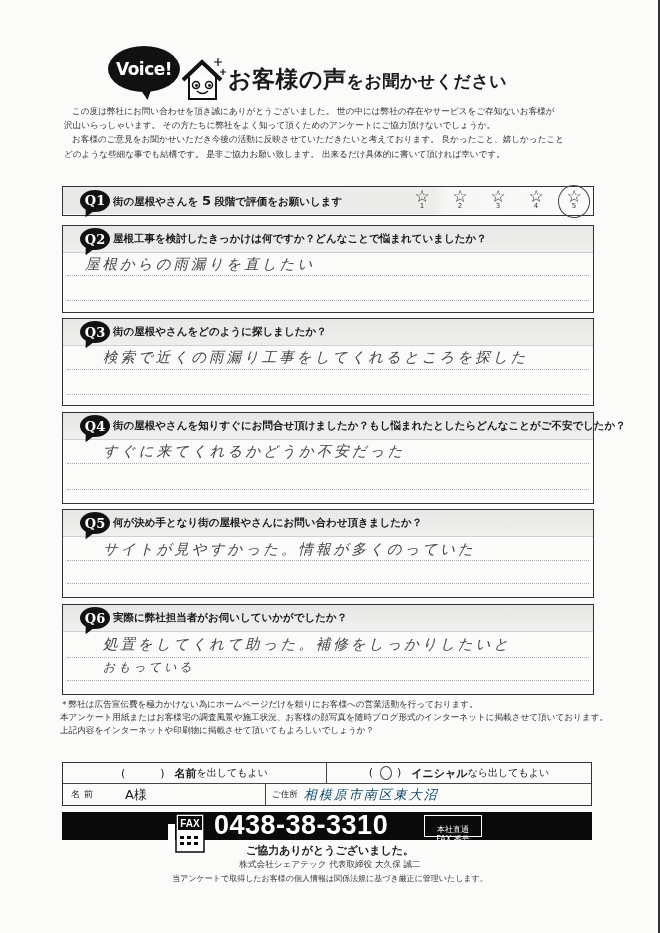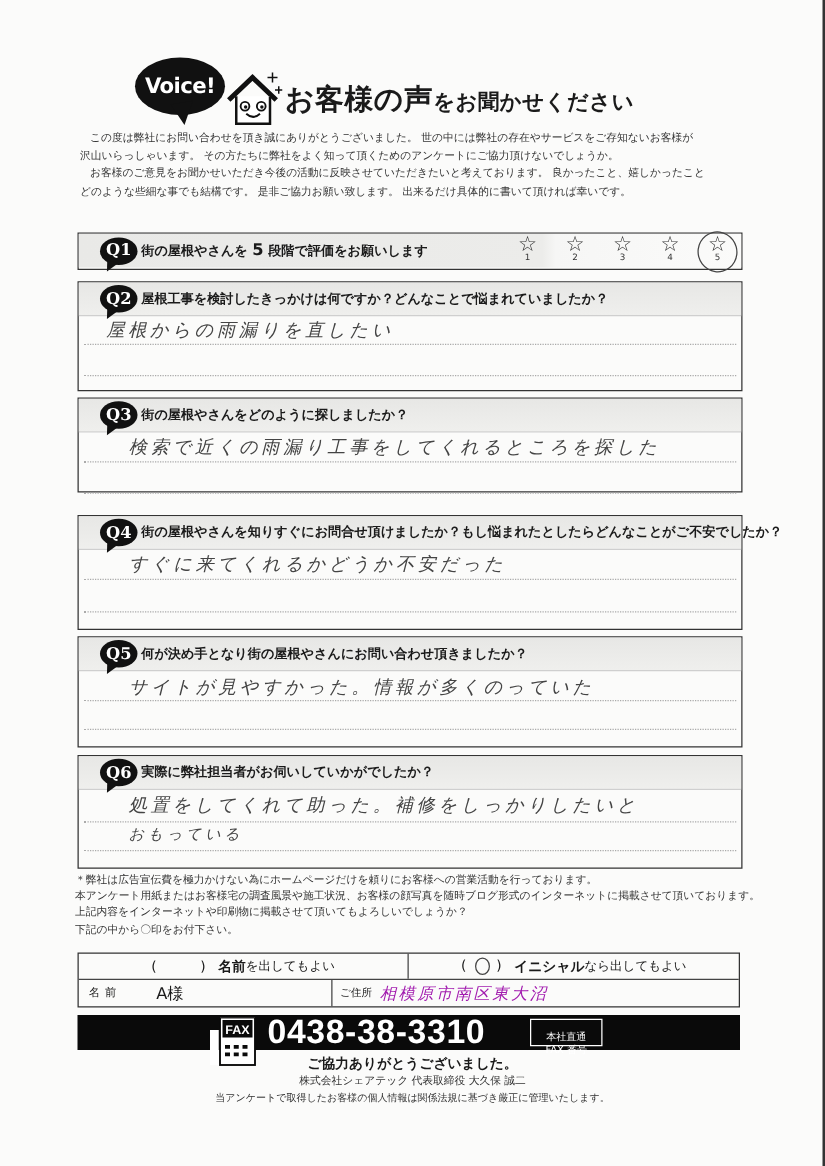--- a/index.html
+++ b/index.html
@@ -36,21 +36,21 @@
     
     .q1 { top: 186px; height: 30px; }
     .q1 .qhead { height: 27px; border-bottom: none; background: linear-gradient(90deg, #e9e9e7 0%, #ececea 70%, #f6f6f5 72%, #fbfbfa 100%); }
     .stars { position: absolute; right: 8px; top: 0; height: 27px; display: flex; align-items: center; gap: 16px; }
     .star { position: relative; width: 22px; height: 26px; display: flex; flex-direction: column; align-items: center; }
     .star .glyph { font-size: 17px; line-height: 17px; color: #333; }
     .star .num { font-size: 7px; line-height: 7px; margin-top: -2px; color: #333; }
     .star.selected::after { content: ""; position: absolute; left: -5px; top: -3px; width: 30px; height: 31px; border: 1.2px solid #444; border-radius: 50%; transform: rotate(-15deg); }
 
     .q2 { top: 225px; height: 88px; }
-    .q3 { top: 318px; height: 76px; }
+    .q3 { top: 318px; height: 88px; }
     .q4 { top: 412px; height: 92px; }
     .q5 { top: 509px; height: 89px; }
     .q6 { top: 604px; height: 91px; }
 
     
     .notes { position: absolute; left: 60px; top: 698px; width: 560px; font-size: 8.6px; line-height: 13.2px; color: #333; }
     .notes p { white-space: nowrap; }
 
     
     .perm { position: absolute; left: 62px; top: 762px; width: 530px; height: 44px; border: 1.5px solid #333; background: #fbfbfa; }
@@ -60,21 +60,21 @@
     .perm-cell.right { flex: 1; }
     .perm-cell .paren { font-size: 11px; letter-spacing: 2px; margin-right: 8px; position: relative; }
     .perm-cell .bold { font-weight: bold; font-size: 11px; }
     .circle-mark { display: inline-block; width: 12px; height: 14px; border: 1.2px solid #444; border-radius: 50%; vertical-align: middle; margin: 0 5px; }
     .perm-row2 { position: absolute; left: 0; top: 21px; width: 100%; height: 21px; display: flex; }
     .name-cell { width: 203px; border-right: 1px solid #444; display: flex; align-items: center; }
     .name-label { font-size: 9px; margin-left: 8px; letter-spacing: 4px; }
     .name-value { font-size: 13px; margin-left: 28px; }
     .addr-cell { flex: 1; display: flex; align-items: center; }
     .addr-label { font-size: 8.5px; margin-left: 6px; }
-    .addr-value { font-family: Liberation Serif, serif; font-style: italic; font-size: 13px; margin-left: 6px; letter-spacing: 2px; color: #a21caf; }
+    .addr-value { font-family: Liberation Serif, serif; font-style: italic; font-size: 13px; margin-left: 6px; letter-spacing: 2px; color: #0c4a6e; }
 
     
     .faxbar { position: absolute; left: 62px; top: 812px; width: 530px; height: 28px; background: #0a0a0a; }
     .fax-icon { position: absolute; left: 106px; top: 2px; width: 38px; height: 40px; }
     .fax-number { position: absolute; left: 152px; top: -2px; color: #fff; font-family: "Liberation Sans", sans-serif; font-weight: bold; font-size: 27px; letter-spacing: 0.5px; }
     .fax-label { position: absolute; left: 362px; top: 3px; width: 58px; height: 22px; border: 1px solid #fff; color: #fff; font-size: 8px; line-height: 10px; text-align: center; padding-top: 9px; }
 
     
     .thanks { position: absolute; left: 0; top: 843px; width: 660px; text-align: center; font-size: 11px; font-weight: bold; }
     .company { position: absolute; left: 0; top: 859px; width: 660px; text-align: center; font-size: 8.6px; color: #333; }
@@ -217,21 +217,20 @@
       <div class="dotline" style="top:25px;"></div>
       <div class="handwriting" style="top:27px;left:40px;font-size:12px;">おもっている</div>
       <div class="dotline" style="top:48px;"></div>
     </div>
   </div>
 
   <div class="notes">
     <p>＊弊社は広告宣伝費を極力かけない為にホームページだけを頼りにお客様への営業活動を行っております。</p>
     <p>本アンケート用紙またはお客様宅の調査風景や施工状況、お客様の顔写真を随時ブログ形式のインターネットに掲載させて頂いております。</p>
     <p>上記内容をインターネットや印刷物に掲載させて頂いてもよろしいでしょうか？</p>
-    <p>下記の中から〇印をお付下さい。</p>
   </div>
 
   <div class="perm">
     <div class="perm-row1">
       <div class="perm-cell left">
         <span class="paren">(&nbsp;&nbsp;&nbsp;&nbsp;&nbsp;&nbsp;)</span>
         <span class="bold">名前</span>
           <span>を出してもよい</span>
       </div>
       <div class="perm-cell right">

